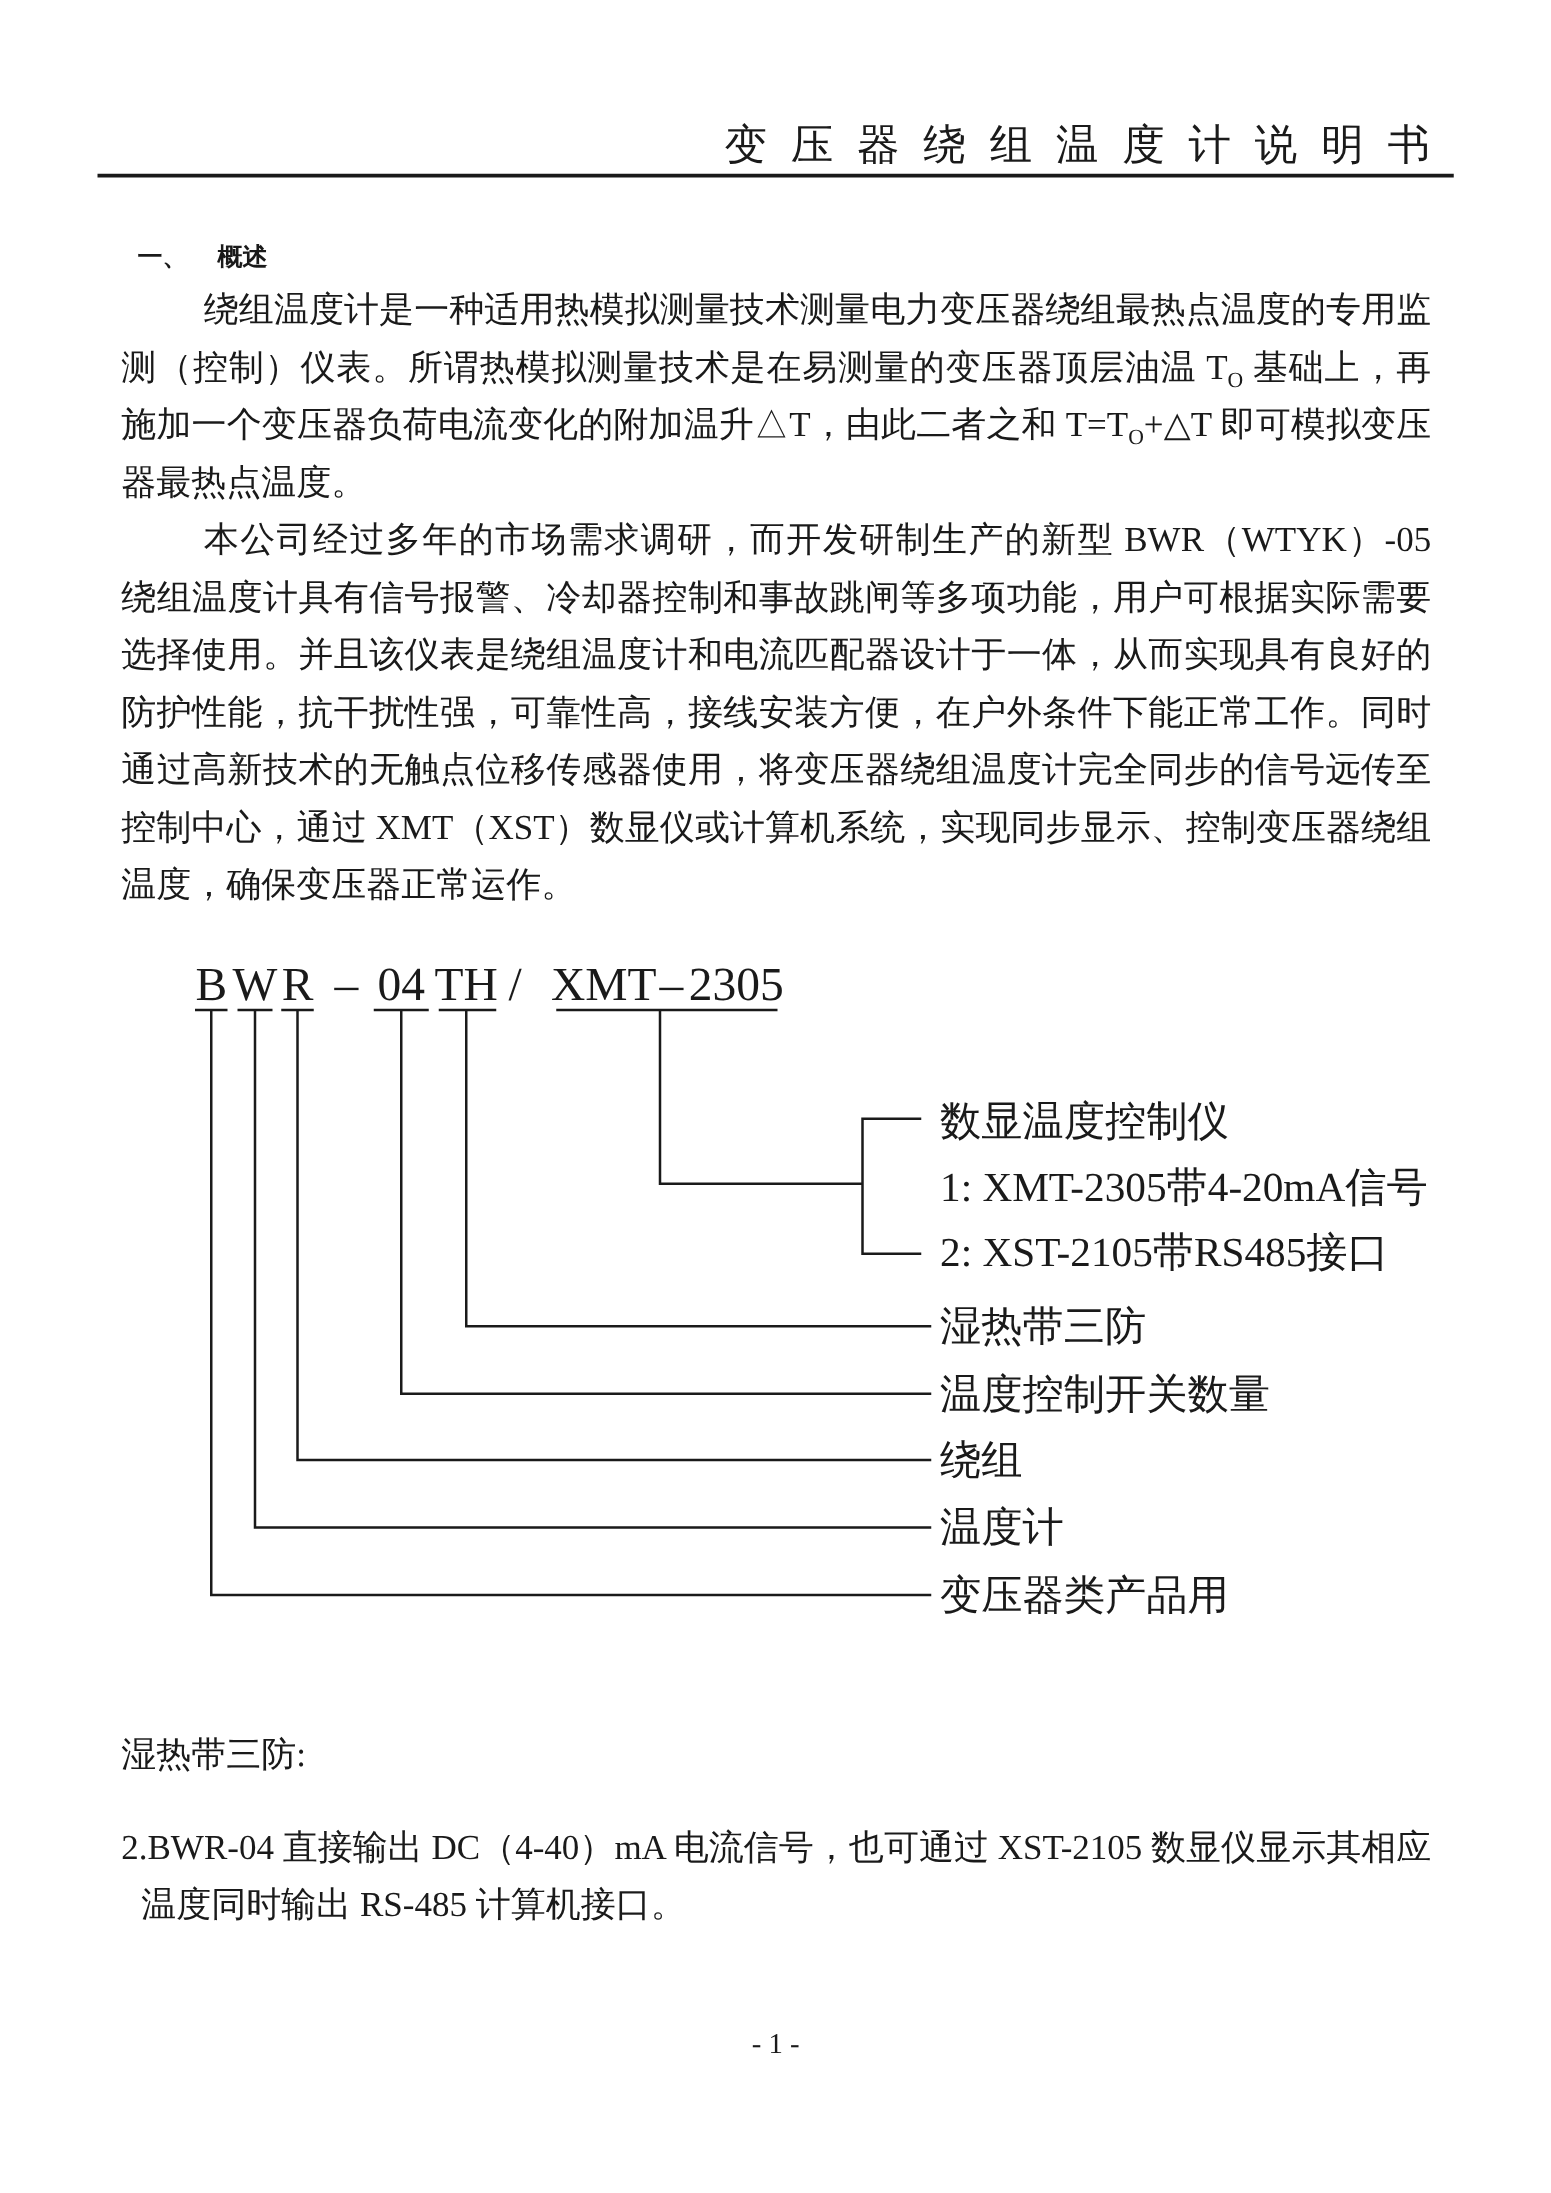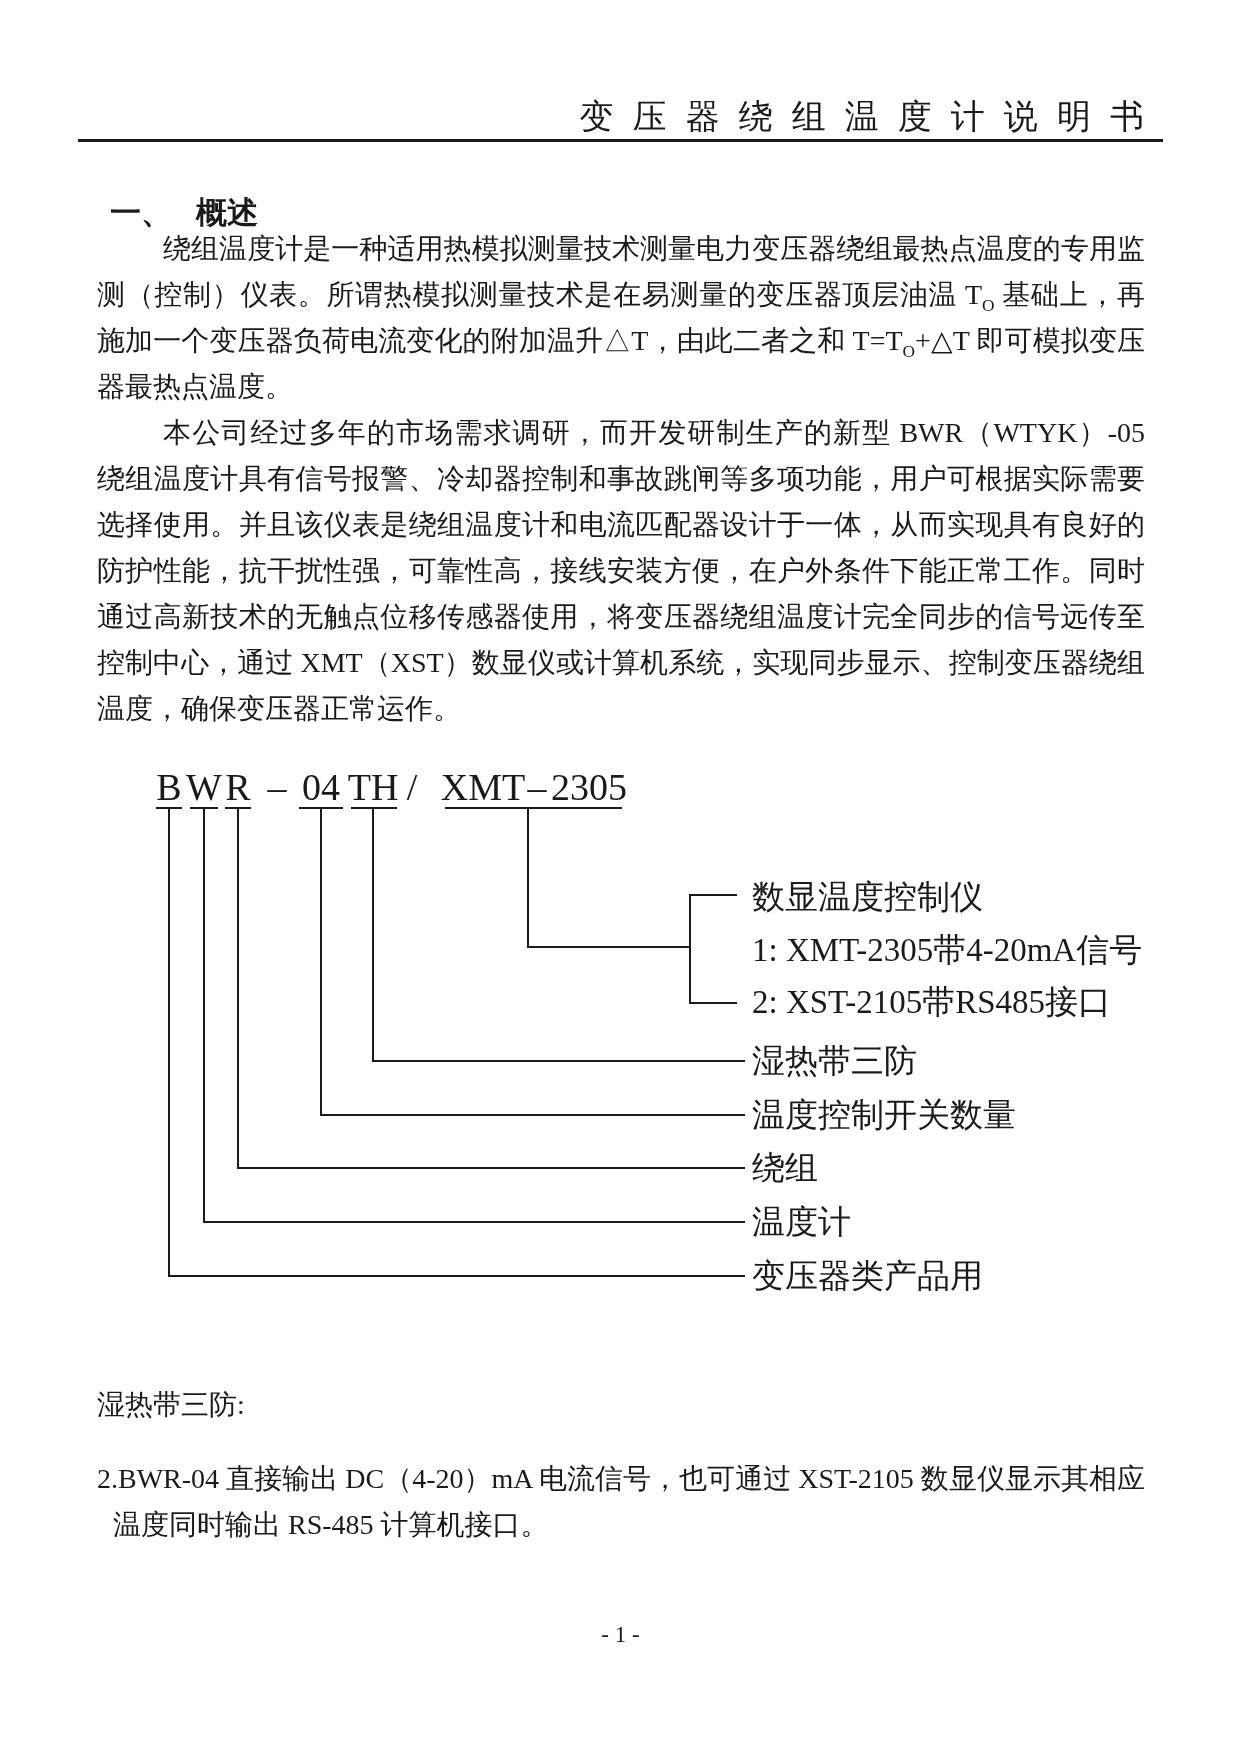--- a/index.html
+++ b/index.html
@@ -32,21 +32,21 @@
   .doc-subtitle {
     font-size: 29px;
     line-height: 33px;
     letter-spacing: 0.01em;
   }
 
   
   .section-heading {
     position: absolute;
     left: 110px;
-    font-size: 31px;
+    font-size: 20px;
     font-weight: bold;
     font-family: "Liberation Serif", serif;
     white-space: nowrap;
   }
   .section-heading .sec-num { margin-right: 24px; }
   #overview-heading { top: 192px; }
   #model-heading { top: 693px; }
 
   
   .body-block {
@@ -142,18 +142,18 @@
     <text class="label-text" x="752" y="268">2: XST-2105带RS485接口</text>
     <text class="label-text" x="752" y="327">湿热带三防</text>
     <text class="label-text" x="752" y="381">温度控制开关数量</text>
     <text class="label-text" x="752" y="434">绕组</text>
     <text class="label-text" x="752" y="488">温度计</text>
     <text class="label-text" x="752" y="542">变压器类产品用</text>
   </svg>
 
   <div class="body-block" id="output-block">
     <p class="output-label">湿热带三防:</p>
-    <p class="output-item">2.BWR-04 直接输出 DC（4-20）mA 电流信号，也可通过 XST-2105 数显仪显示其相应温度同时输出 RS-485 计算机接口。</p>
+    <p class="output-item">2.BWR-04 直接输出 DC（4-40）mA 电流信号，也可通过 XST-2105 数显仪显示其相应温度同时输出 RS-485 计算机接口。</p>
   </div>
 
   <div class="footer">- 1 -</div>
 
 </div>
 
 </body></html>

